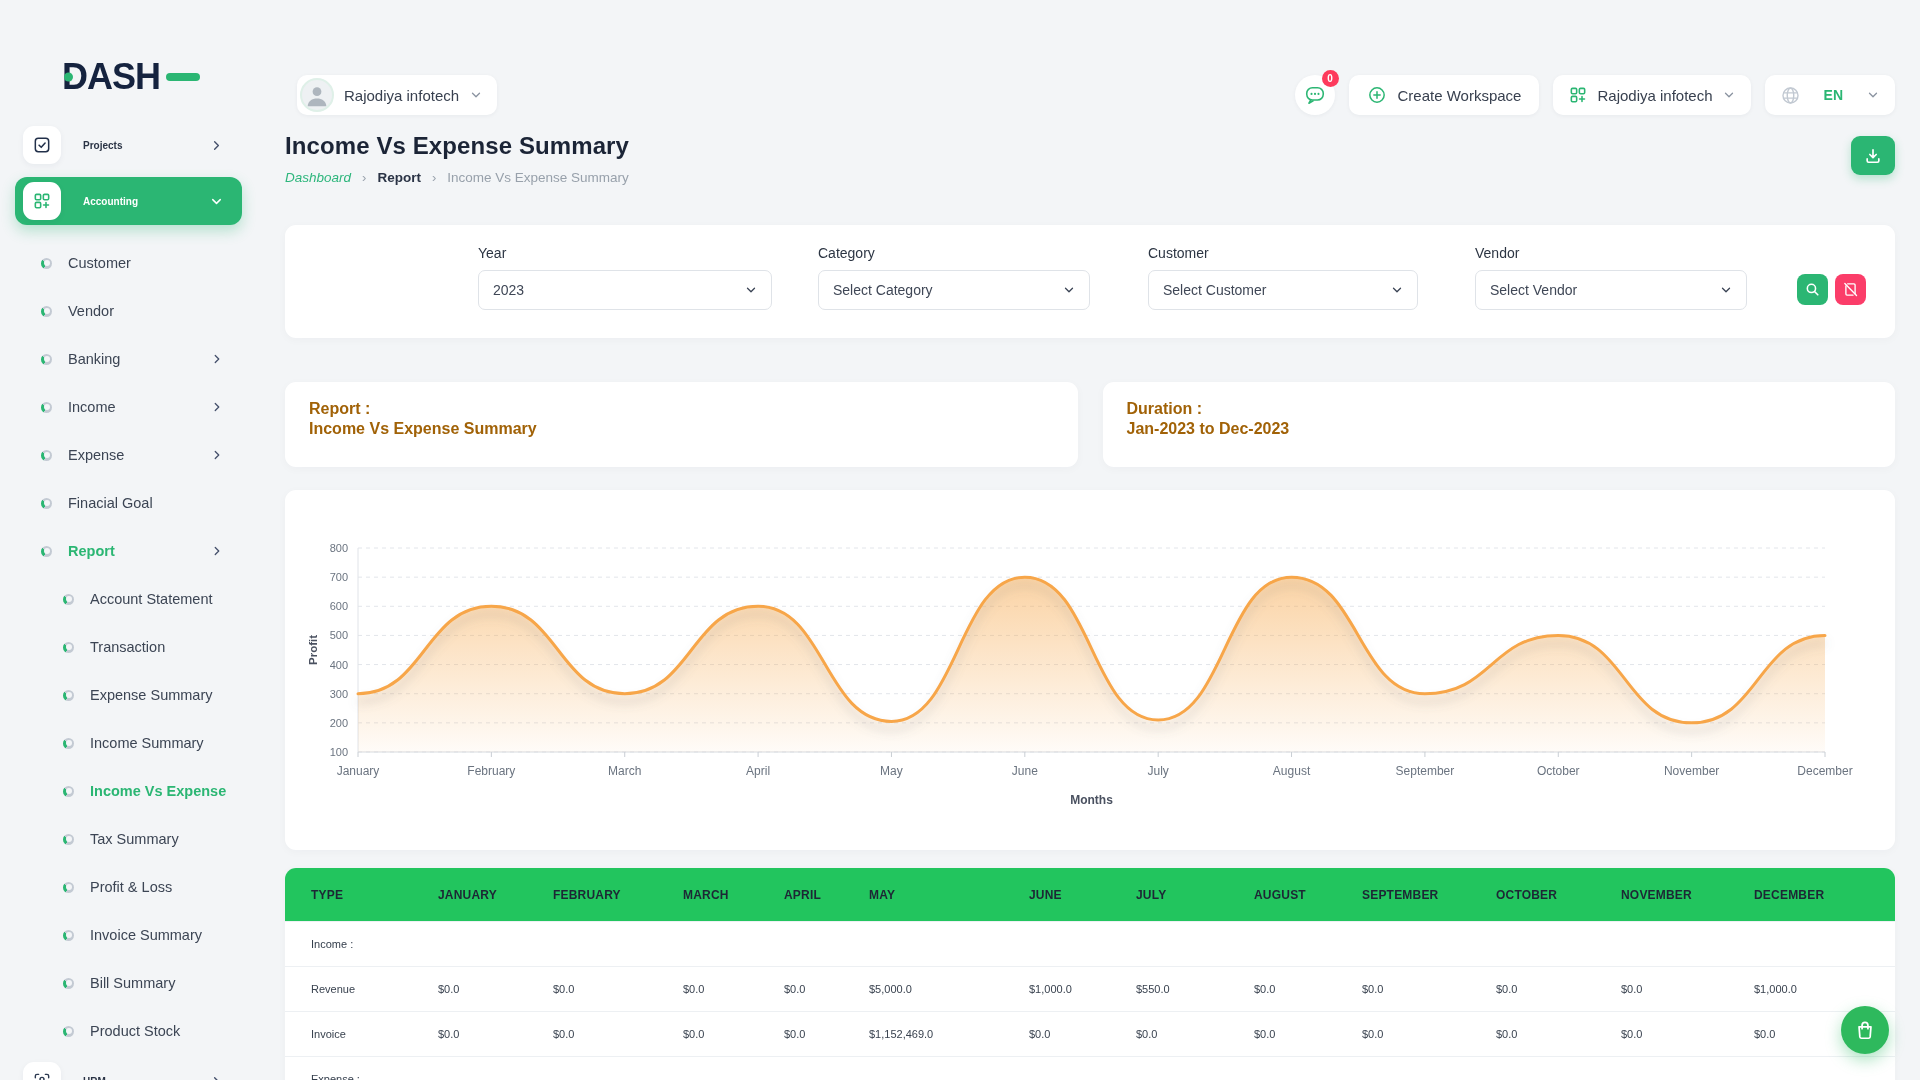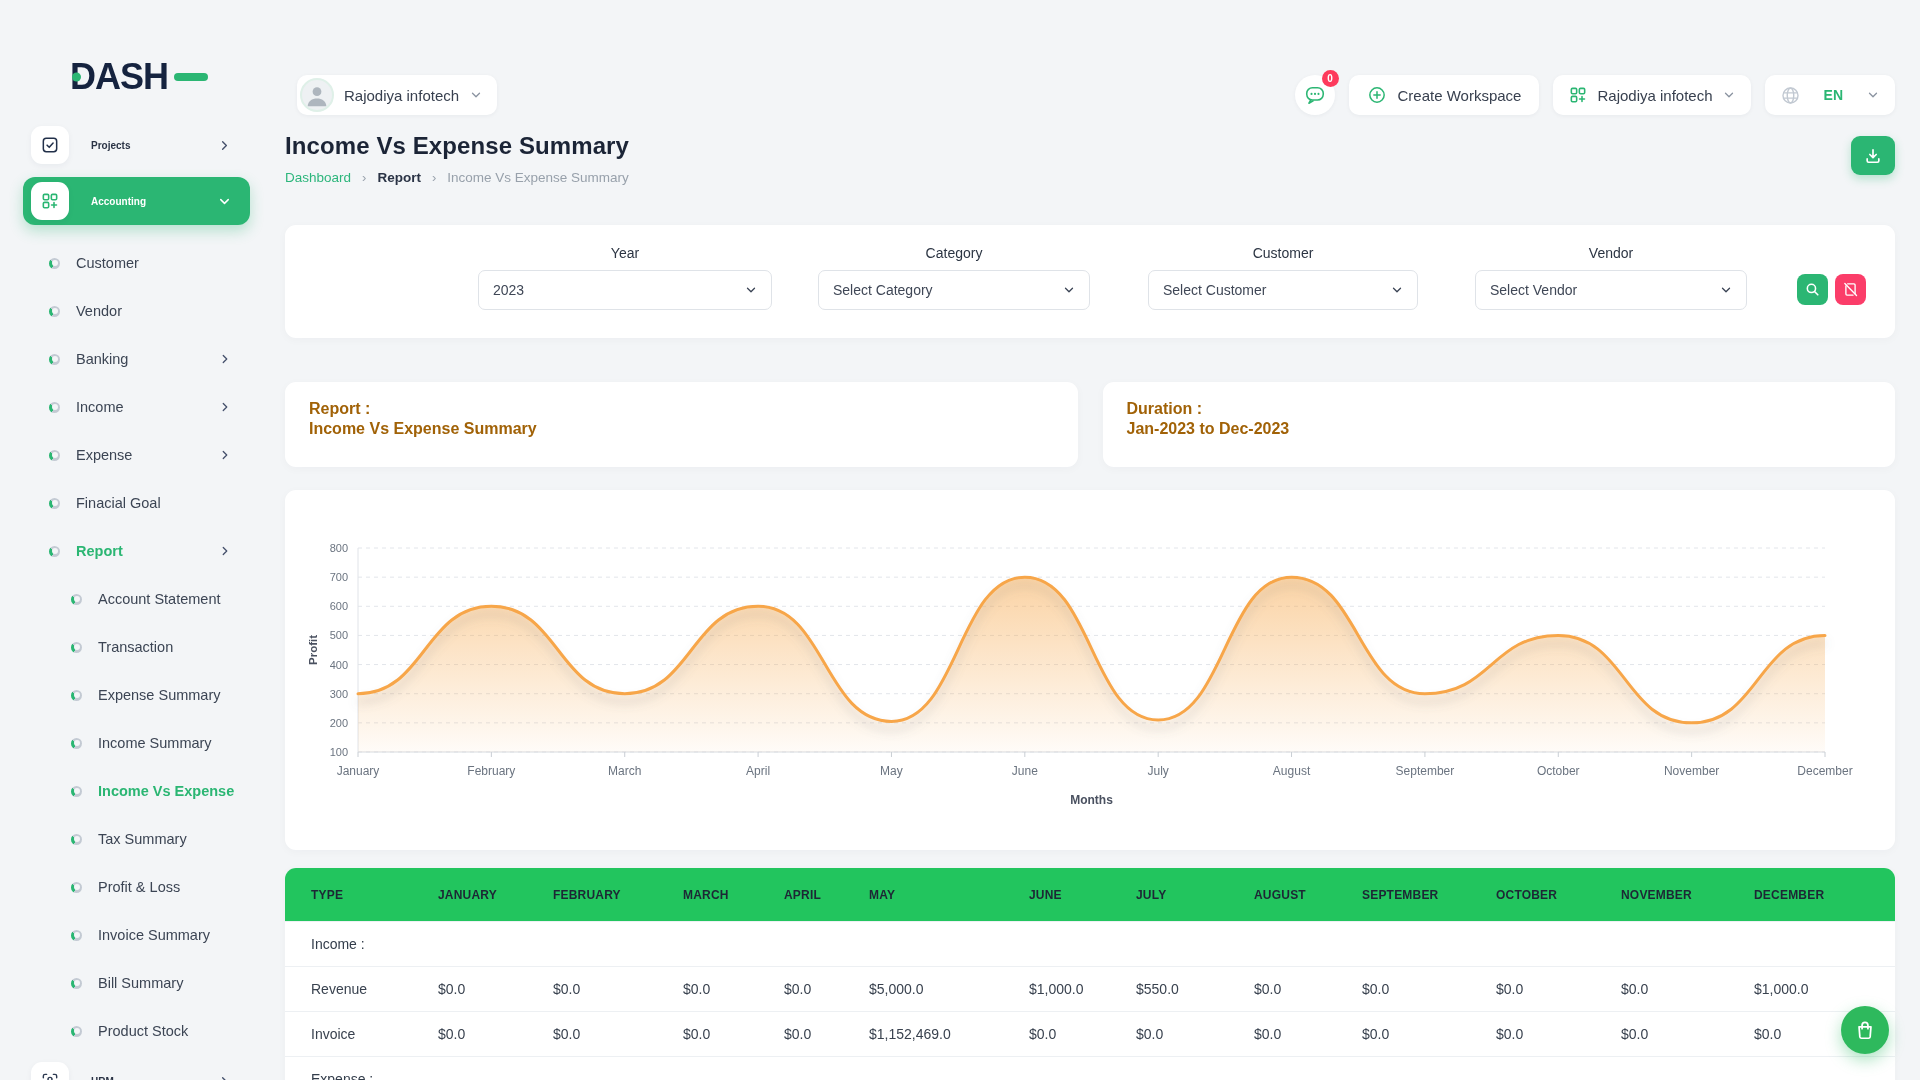--- a/index.html
+++ b/index.html
@@ -1,20 +1,20 @@
 <!DOCTYPE html>
 <html><head>
 <meta charset="utf-8">
 <style>
   * { margin:0; padding:0; box-sizing:border-box; }
   html,body { width:1920px; height:1080px; overflow:hidden; }
   body { background:#f3f5f7; font-family:"Liberation Sans","DejaVu Sans",sans-serif; color:#1c2534; }
 
   
-  .sidebar { position:absolute; left:0; top:0; width:257px; height:888px; padding-top:55px;margin-left:8px; }
+  .sidebar { position:absolute; left:0; top:0; width:257px; height:888px; padding-top:55px; }
   .logo { margin-left:62px; height:46px; }
   .nav-top { display:flex; align-items:center; height:48px; margin:20px 15px 0 15px; padding-left:8px; position:relative; }
   .nav-top .icon-box { width:38px; height:38px; background:#fff; border-radius:11px; display:flex; align-items:center; justify-content:center; box-shadow:0 2px 6px rgba(25,40,70,.05); }
   .nav-top .nav-label { margin-left:22px; font-size:10px; font-weight:600; color:#2a3345; }
   .nav-top .chev { position:absolute; right:18px; width:15px; height:15px; }
   .nav-pill { background:#2bb673; border-radius:12px; box-shadow:0 6px 14px rgba(43,182,115,.3); margin-top:8px; }
   .nav-pill .nav-label { color:#fff; }
   .submenu { margin-top:14px; }
   .sub-item { display:flex; align-items:center; height:48px; padding-left:41px; position:relative; cursor:pointer; }
   .sub-item.lvl2 { padding-left:63px; }
@@ -37,28 +37,28 @@
   .chat-btn { width:40px; height:40px; border-radius:50%; justify-content:center; position:relative; }
   .badge { position:absolute; top:-5px; right:-4px; min-width:17px; height:17px; border-radius:9px; background:#fd3a5c; color:#fff; font-size:10px; font-weight:700; display:flex; align-items:center; justify-content:center; padding:0 4px; }
   .cw-pill { padding:0 18px; gap:11px; }
   .sw-pill { padding:0 15px; gap:9px; }
   .lang-pill { padding:0 15px; gap:23px; }
   .lang-text { font-size:14px; font-weight:700; color:#2bb673; }
   .chev-s { width:14px; height:14px; }
 
   .page-title { margin-top:17px; font-size:24px; font-weight:700; color:#1b2436; letter-spacing:.1px; }
   .breadcrumb { margin-top:10px; display:flex; align-items:center; gap:11px; font-size:13.5px; }
-  .bc-link { color:#2db67c; cursor:pointer; }
+  .bc-link { color:#2db67c; cursor:pointer;font-style:italic; }
   .bc-mid { color:#2a3345; font-weight:600; cursor:pointer; }
   .bc-cur { color:#98a1ab; }
   .bc-sep { color:#9aa3ad; font-size:13px; }
   .dl-btn { position:absolute; top:136px; right:25px; width:44px; height:39px; border-radius:9px; background:#2bb673; border:none; display:flex; align-items:center; justify-content:center; cursor:pointer; box-shadow:0 4px 10px rgba(43,182,115,.3); }
 
   .card { background:#fff; border-radius:11px; box-shadow:0 2px 10px rgba(25,40,70,.03); }
-  .filter-card { margin-top:40px; height:113px; position:relative;text-align:center; }
+  .filter-card { margin-top:40px; height:113px; position:relative; }
   .field { position:absolute; top:20px; }
   .field-label { font-size:14px; color:#2c3543; margin-bottom:9px; display:block; }
   .select { height:40px; border:1px solid #dfe3e8; border-radius:7px; background:#fff; display:flex; align-items:center; justify-content:space-between; padding:0 13px 0 14px; font-size:14px; color:#3f4756; cursor:pointer; }
   .f-year { left:193px; width:294px; }
   .f-category { left:533px; width:272px; }
   .f-customer { left:863px; width:270px; }
   .f-vendor { left:1190px; width:272px; }
   .icon-btn { position:absolute; top:49px; width:31px; height:31px; border-radius:8px; border:none; display:flex; align-items:center; justify-content:center; cursor:pointer; }
   .search-btn { left:1512px; background:#2bb673; }
   .clear-btn { left:1550px; background:#fb3d69; }
@@ -68,21 +68,21 @@
   .info-line { font-size:16px; font-weight:700; color:#a16207; line-height:20px; }
 
   .chart-card { margin-top:23px; height:360px; position:relative; }
   .chart-card svg { display:block; }
 
   .table-card { margin-top:18px; min-height:240px; overflow:hidden; }
   table { width:100%; border-collapse:collapse; table-layout:fixed; }
   thead tr { background:#22c55e; }
   th { text-align:left; font-size:12px; font-weight:700; color:#1d2735; text-transform:uppercase; letter-spacing:.2px; padding:20px 4px 19px 0; border-bottom:1px solid #eef1f4; }
   th:first-child, td:first-child { padding-left:26px; }
-  td { font-size:14px; color:#39424f; height:45px; padding-right:16px; }
+  td { font-size:11px; color:#39424f; height:45px; padding-right:16px; }
   tbody tr + tr { border-top:1px solid #edf0f3; }
   td.section { color:#333d4b; }
 
   .fab { position:absolute; right:31px; bottom:26px; width:48px; height:48px; border-radius:50%; background:#2eb95d; border:none; display:flex; align-items:center; justify-content:center; cursor:pointer; box-shadow:0 6px 16px rgba(46,185,100,.4); }
 </style>
 </head>
 <body>
 
 <aside class="sidebar">
   <div class="logo">

